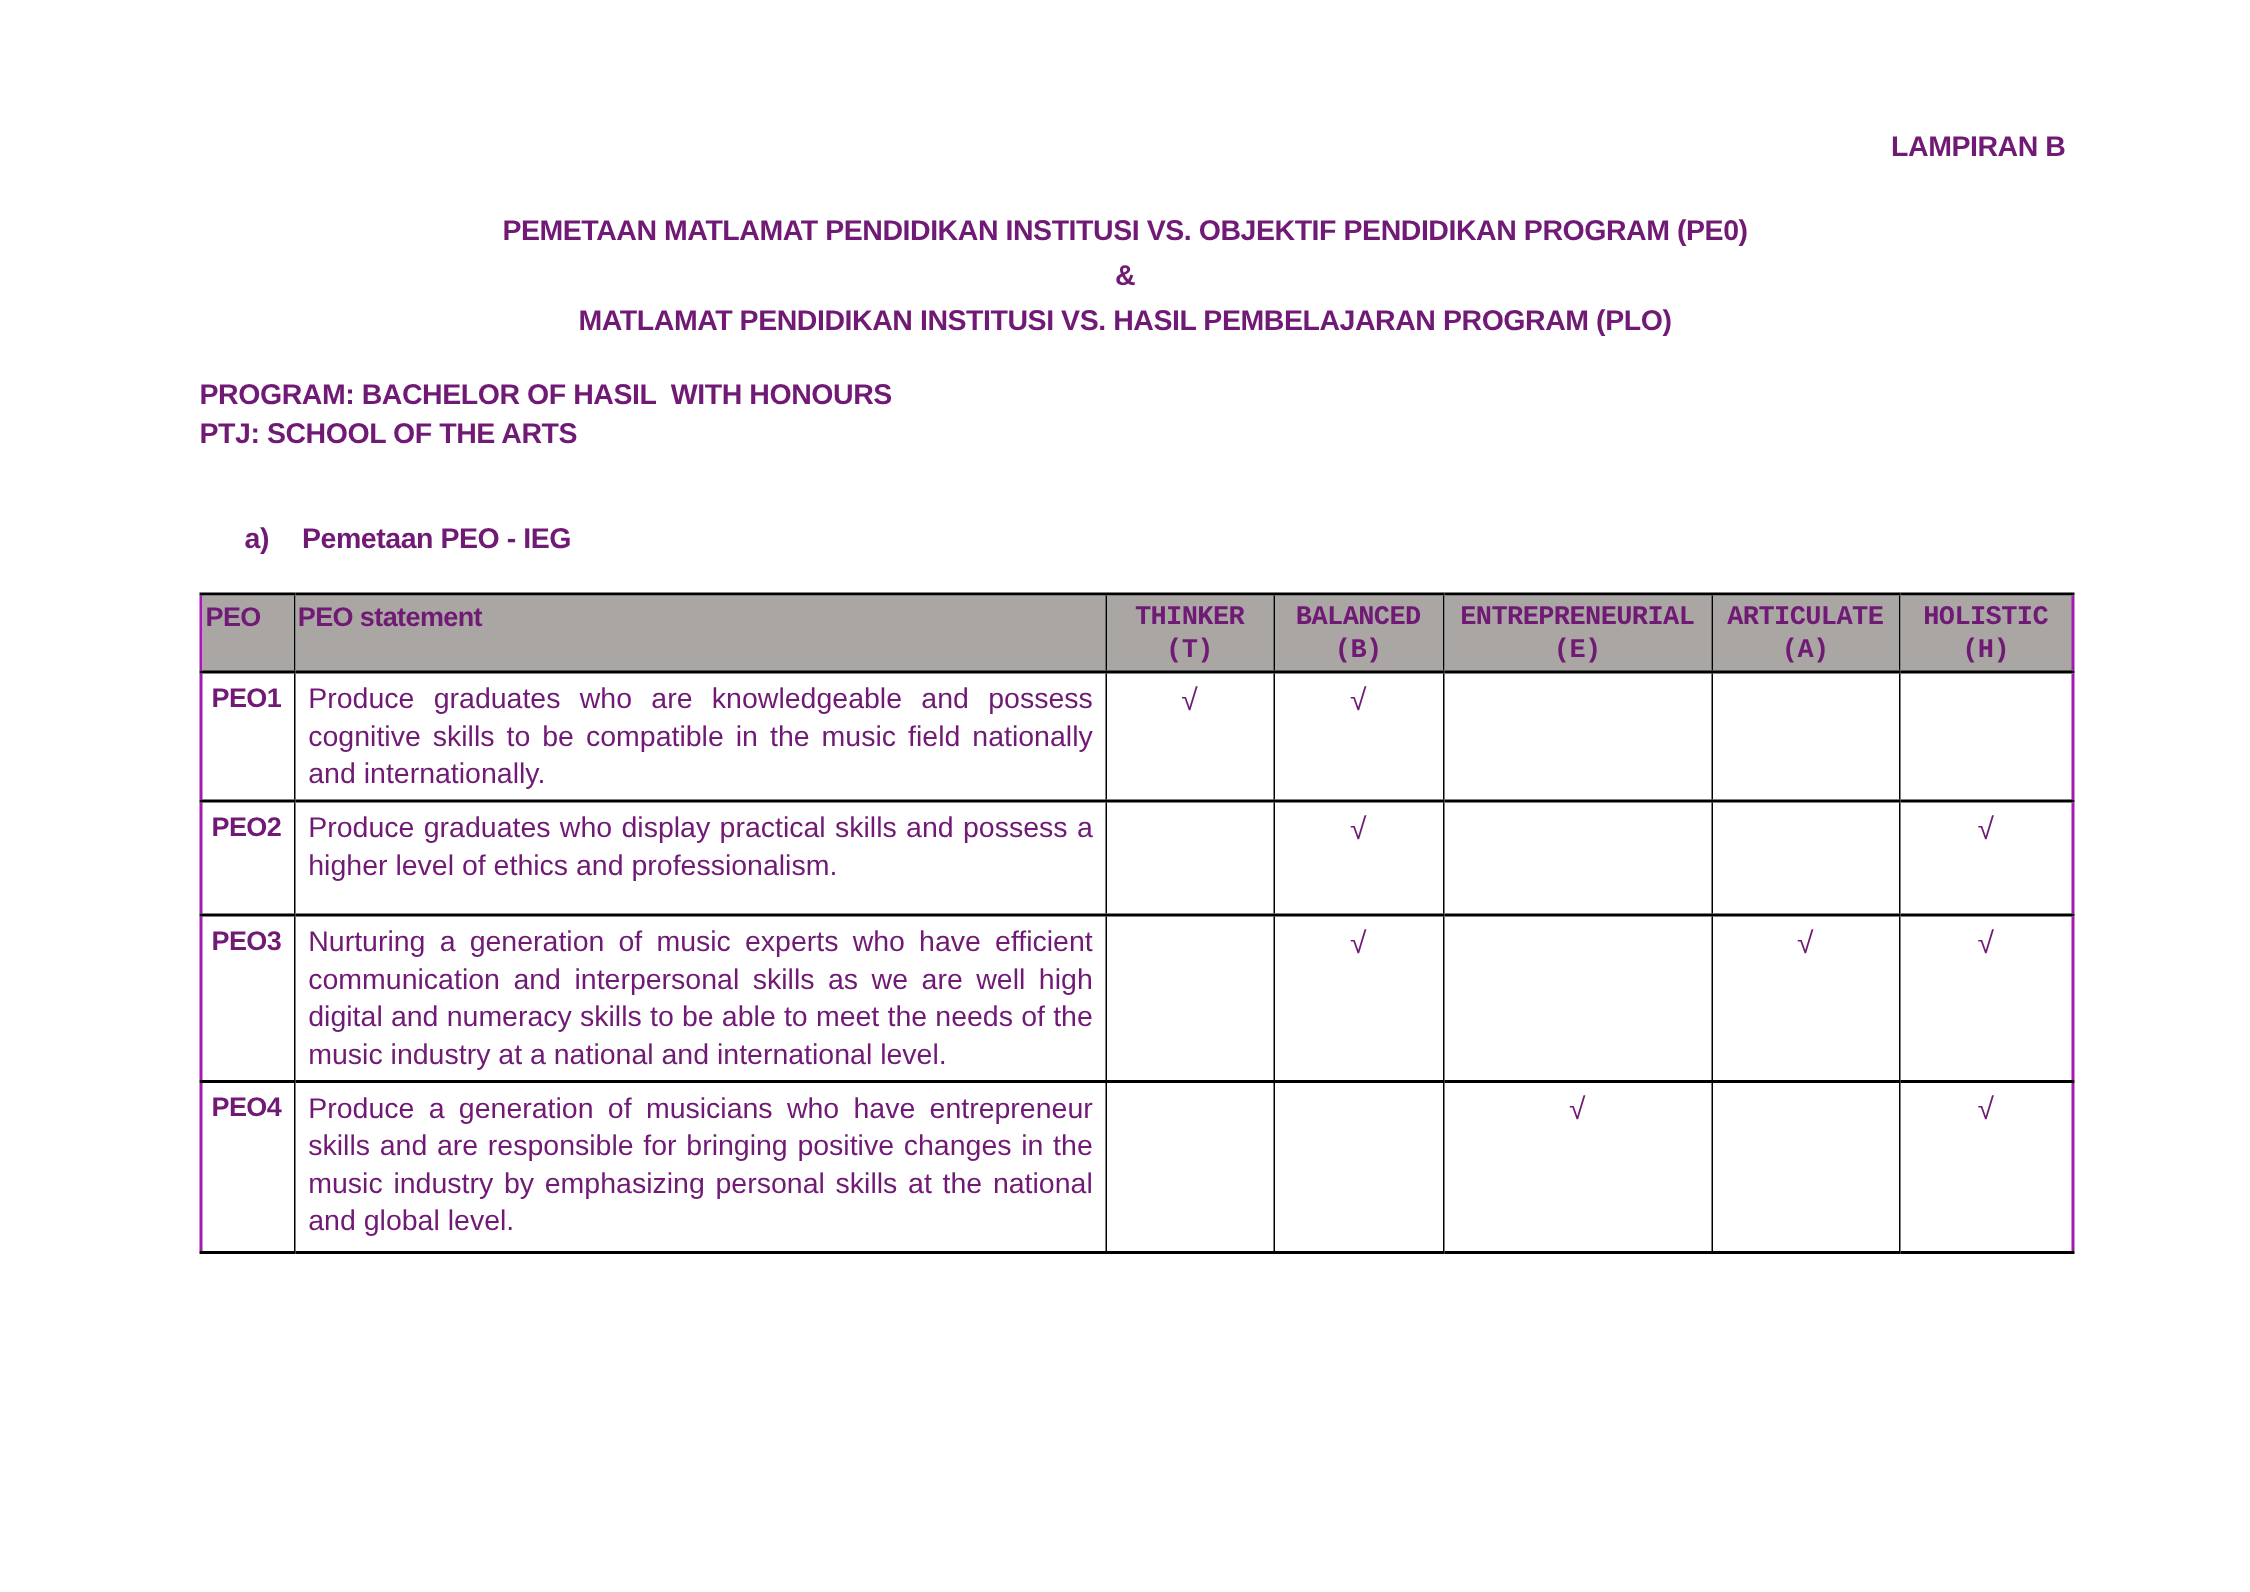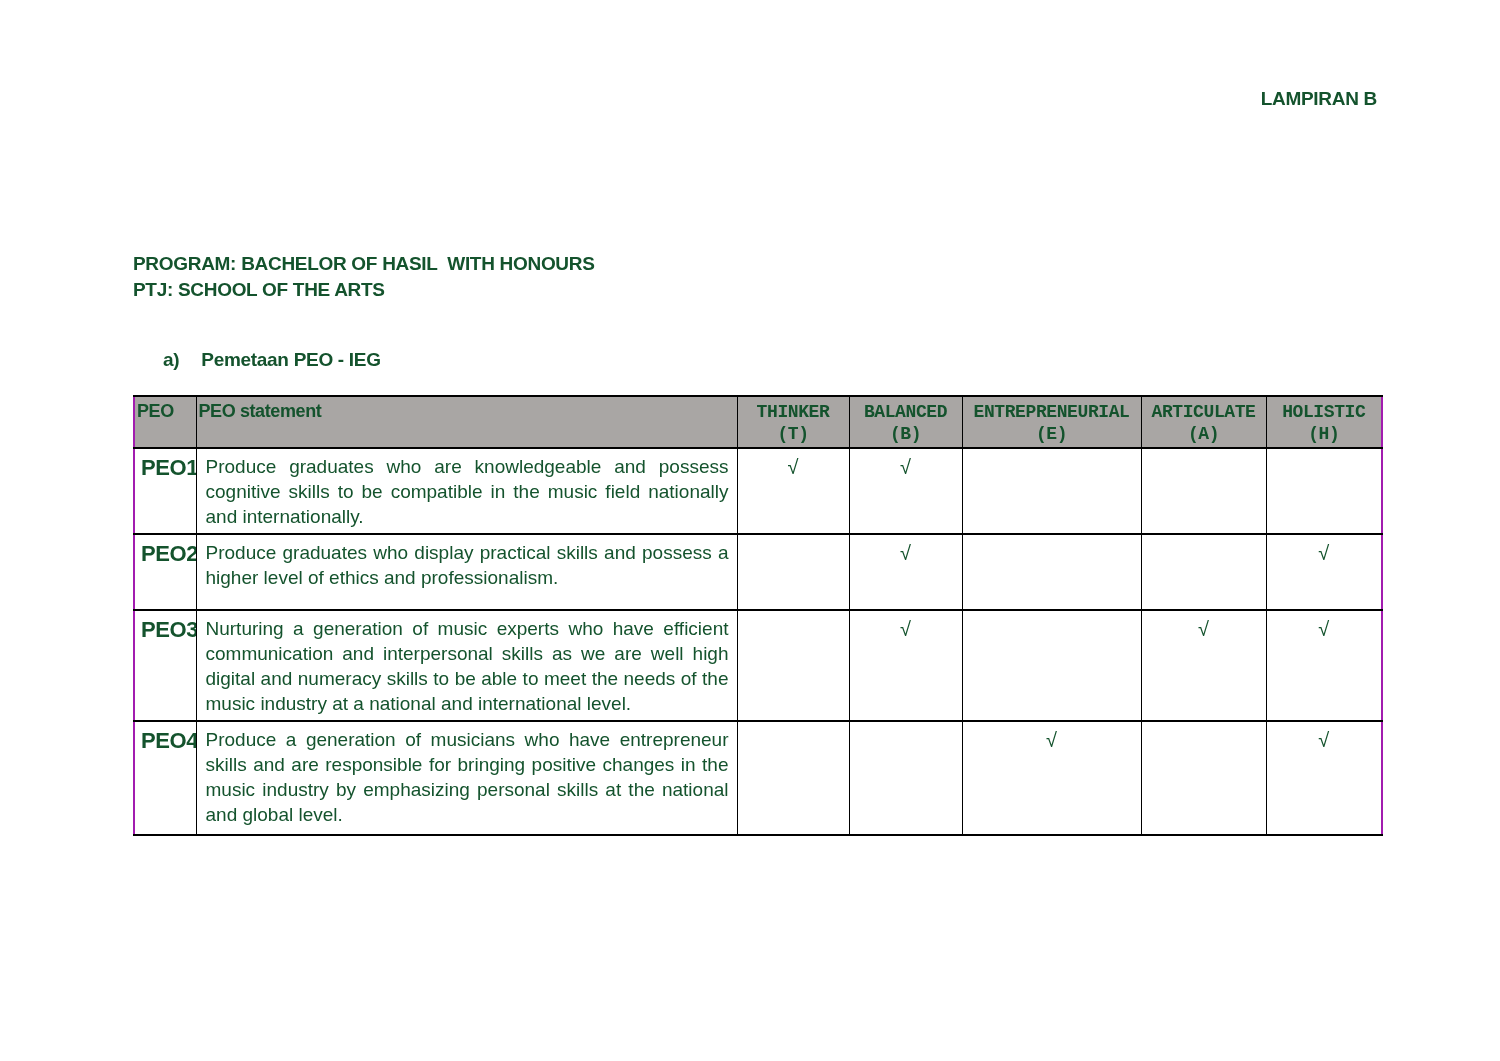--- a/index.html
+++ b/index.html
@@ -6,21 +6,21 @@
     margin: 0;
     padding: 0;
     background: #ffffff;
   }
   .page {
     position: relative;
     width: 1500px;
     height: 1061px;
     background: #ffffff;
     font-family: "Liberation Sans", sans-serif;
-    color: #14532d;
+    color: #701a75;
     overflow: hidden;
     border-radius: 13px;
   }
   .corner-label {
     position: absolute;
     top: 88px;
     right: 123px;
     font-weight: bold;
     font-size: 19px;
     letter-spacing: -0.3px;
@@ -95,21 +95,21 @@
     font-weight: bold;
     text-align: center;
     padding: 0 0 2px 0;
     letter-spacing: -0.4px;
     border-top-width: 1px;
     line-height: 22px;
   }
   tr.body-row td { vertical-align: top; background: #ffffff; }
   td.peo-id-cell {
     font-weight: bold;
-    font-size: 22px;
+    font-size: 18px;
     padding: 6px 2px 0 6px;
     letter-spacing: -0.4px;
   }
   td.statement-cell {
     font-size: 19px;
     line-height: 25px;
     text-align: justify;
     padding: 5px 8px 4px 9px;
     margin-left: 28px;
   }
@@ -123,20 +123,25 @@
   tr.row-peo3 { height: 108px; padding-left: 12px; }
   tr.row-peo4 { height: 114px; }
 </style>
 </head>
 <body>
 
 <div class="page">
 
   <div class="corner-label">LAMPIRAN B</div>
 
+  <div class="title-block">
+    <div>PEMETAAN MATLAMAT PENDIDIKAN INSTITUSI VS. OBJEKTIF PENDIDIKAN PROGRAM (PE0)</div>
+    <div>&amp;</div>
+    <div>MATLAMAT PENDIDIKAN INSTITUSI VS. HASIL PEMBELAJARAN PROGRAM (PLO)</div>
+  </div>
 
   <div class="meta-line program-line">PROGRAM: BACHELOR OF HASIL  WITH HONOURS</div>
   <div class="meta-line ptj-line">PTJ: SCHOOL OF THE ARTS</div>
 
   <div class="section-heading">
     <span class="section-label">a)</span><span>Pemetaan PEO - IEG</span>
   </div>
 
   <table class="mapping">
     <colgroup>

